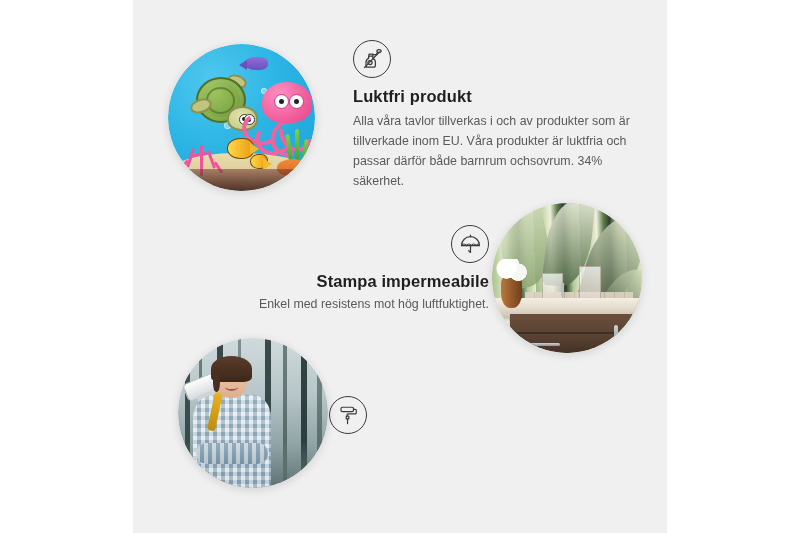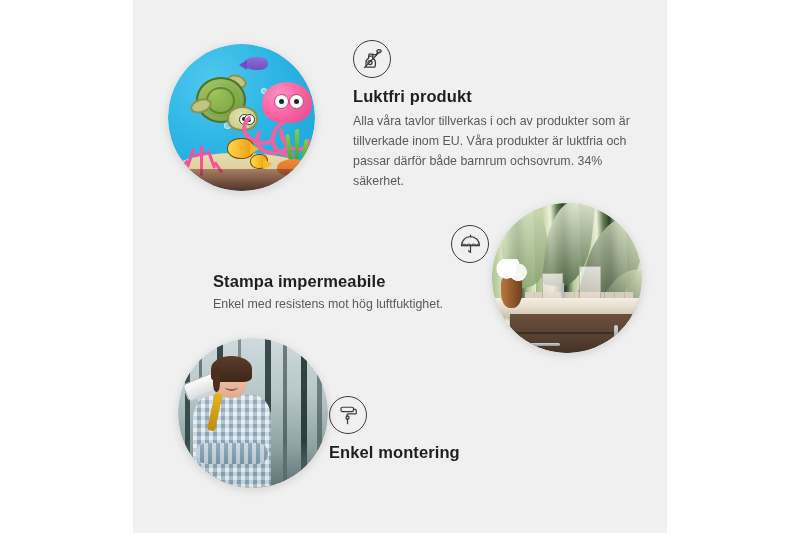--- a/index.html
+++ b/index.html
@@ -427,21 +427,21 @@
     text-align: left;
     margin-left: 24px;
   }
   .feature-odour .feature-icon { margin-left: 0; }
 
   
   .feature-water {
     left: 80px;
     top: 225px;
     width: 276px;
-    text-align: left;
+    text-align: right;
   }
   .feature-water .feature-icon { margin-left: auto; margin-right: 0; }
   .feature-water .feature-title { margin-bottom: 3px; }
 
   
   .feature-mount {
     left: 196px;
     top: 396px;
     width: 280px;
     text-align: left;
@@ -576,17 +576,16 @@
 
     <div class="feature feature-mount">
       <div class="feature-icon">
         <svg width="23" height="23" viewBox="0 0 24 24" fill="none" stroke="#3b3b3b" stroke-width="1.25" stroke-linecap="round" stroke-linejoin="round">
           <rect x="4.2" y="3.4" width="13" height="4.6" rx="1.4"></rect>
           <path d="M17.2 5.7h1.9a1 1 0 0 1 1 1v2.6a1 1 0 0 1-1 1h-7.6a1 1 0 0 0-1 1v1.4"></path>
           <rect x="9.6" y="12.7" width="2.8" height="2.9" rx=".6"></rect>
           <line x1="11" y1="15.6" x2="11" y2="20.6"></line>
         </svg>
       </div>
-      <h2 class="feature-title">Enkel montering</h2>
     </div>
 
   </div>
 </div>
 
 </body></html>

